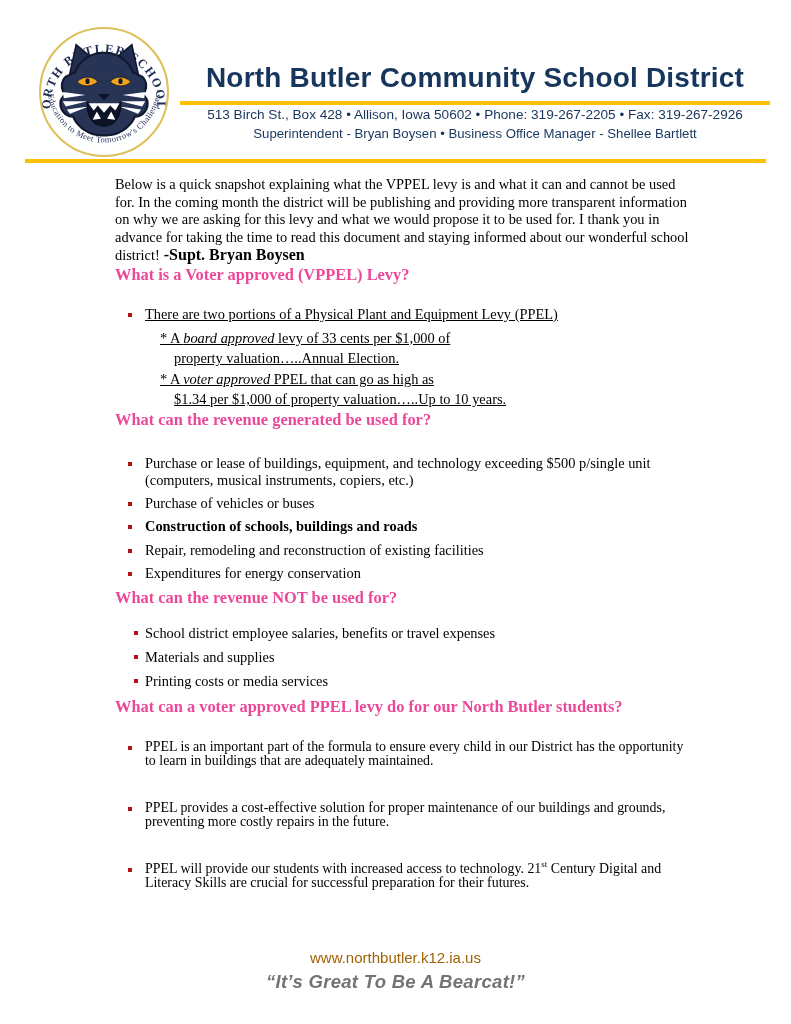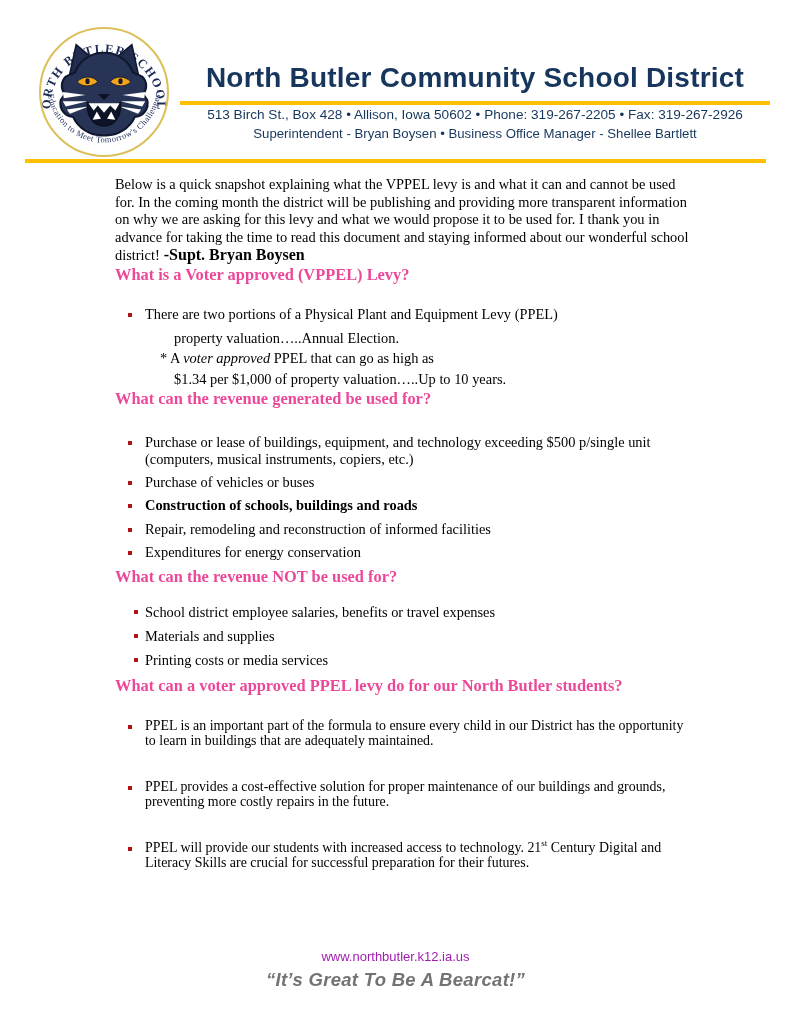--- a/index.html
+++ b/index.html
@@ -28,38 +28,38 @@
   .main { position:absolute; left:115px; top:176px; width:575px; }
   .intro { margin:0; font-size:14.4px; line-height:17.6px; }
   .intro .sig { font-weight:bold; font-size:16px; padding-left:4px; }
   h2.sec-title { margin:0; font-size:16.4px; font-weight:bold; color:#ec4899; }
   .sec1-title { margin-top:21px; }
   .sec2-title { margin-top:30px; }
   .sec3-title { margin-top:29px; }
   .sec4-title { margin-top:30px; }
   .row { display:flex; align-items:flex-start; font-size:14.4px; line-height:17px; }
   .dot { width:4px; height:4px; background:#B01215; flex:none; margin:7px 13px 0 13px; }
-  .list1 { margin-top:21px; }
+  .list1 { margin-top:21px;text-decoration:underline; }
   .sub-list { margin-top:5px; padding-left:45px; font-size:14.4px; line-height:20.5px; }
   .sub-cont { padding-left:14px; }
   .list2 { margin-top:25px; }
   .list2 .row { margin-bottom:6px; }
   .list2 .row.gap-before { margin-top:7px; }
   .bold-item { font-weight:bold; }
   .list3 { margin-top:17px; }
   .list3 .row { margin-bottom:8px; line-height:16px; }
   .list3 .dot { margin:6px 7px 0 19px; }
   .list4 { margin-top:23px; }
   .list4 .row { margin-bottom:32px; font-size:13.9px; line-height:14.4px; }
   .list4 .dot { margin:6px 13px 0 13px; }
   sup { font-size:9px; vertical-align:super; line-height:0; }
   
   .footer { position:absolute; left:0; right:0; top:949px; text-align:center; }
   .footer-url {
-    color:#a21caf; font-family:"Liberation Sans", sans-serif; font-size:13px;
+    color:#a16207; font-family:"Liberation Sans", sans-serif; font-size:15px;
   }
   .footer-slogan {
     margin-top:5px; color:#737373; font-family:"Liberation Sans", sans-serif;
     font-size:18.5px; font-style:italic; font-weight:700; letter-spacing:0.3px;
   }
   
   .arc-top-text { font-family:"Liberation Serif", serif; font-size:12px; font-weight:600; letter-spacing:1.6px; fill:#1d2a56; }
   .arc-bot-text { font-family:"Liberation Serif", serif; font-size:8.2px; letter-spacing:0.4px; fill:#1d2a56; }
 </style>
 </head>
@@ -116,20 +116,21 @@
 
     <p class="intro"><span>Below is a quick snapshot explaining what the VPPEL levy is and what it can and cannot be used for.  In the coming month the district will be publishing and providing more transparent information on why we are asking for this levy and what we would propose it to be used for.  I thank you in advance for taking the time to read this document and staying informed about our wonderful school district!</span><span class="sig">-Supt. Bryan Boysen</span></p>
 
     <h2 class="sec-title sec1-title">What is a Voter approved (VPPEL) Levy?</h2>
     <div class="list1">
       <div class="row">
         <span class="dot"></span>
         <span>There are two portions of a Physical Plant and Equipment Levy (PPEL)</span>
       </div>
       <div class="sub-list">
+        <div><span>* A </span><em>board approved</em><span> levy of 33 cents per $1,000 of</span></div>
         <div class="sub-cont">property valuation…..Annual Election.</div>
         <div><span>* A </span><em>voter approved</em><span> PPEL that can go as high as</span></div>
         <div class="sub-cont">$1.34 per $1,000 of property valuation…..Up to 10 years.</div>
       </div>
     </div>
 
     <h2 class="sec-title sec2-title">What can the revenue generated be used for?</h2>
     <div class="list2">
       <div class="row">
         <span class="dot"></span>
@@ -138,21 +139,21 @@
       <div class="row">
         <span class="dot"></span>
         <span>Purchase of vehicles or buses</span>
       </div>
       <div class="row">
         <span class="dot"></span>
         <span class="bold-item">Construction of schools, buildings and roads</span>
       </div>
       <div class="row gap-before">
         <span class="dot"></span>
-        <span>Repair, remodeling and reconstruction of informed facilities</span>
+        <span>Repair, remodeling and reconstruction of existing facilities</span>
       </div>
       <div class="row">
         <span class="dot"></span>
         <span>Expenditures for energy conservation</span>
       </div>
     </div>
 
     <h2 class="sec-title sec3-title">What can the revenue NOT be used for?</h2>
     <div class="list3">
       <div class="row">

